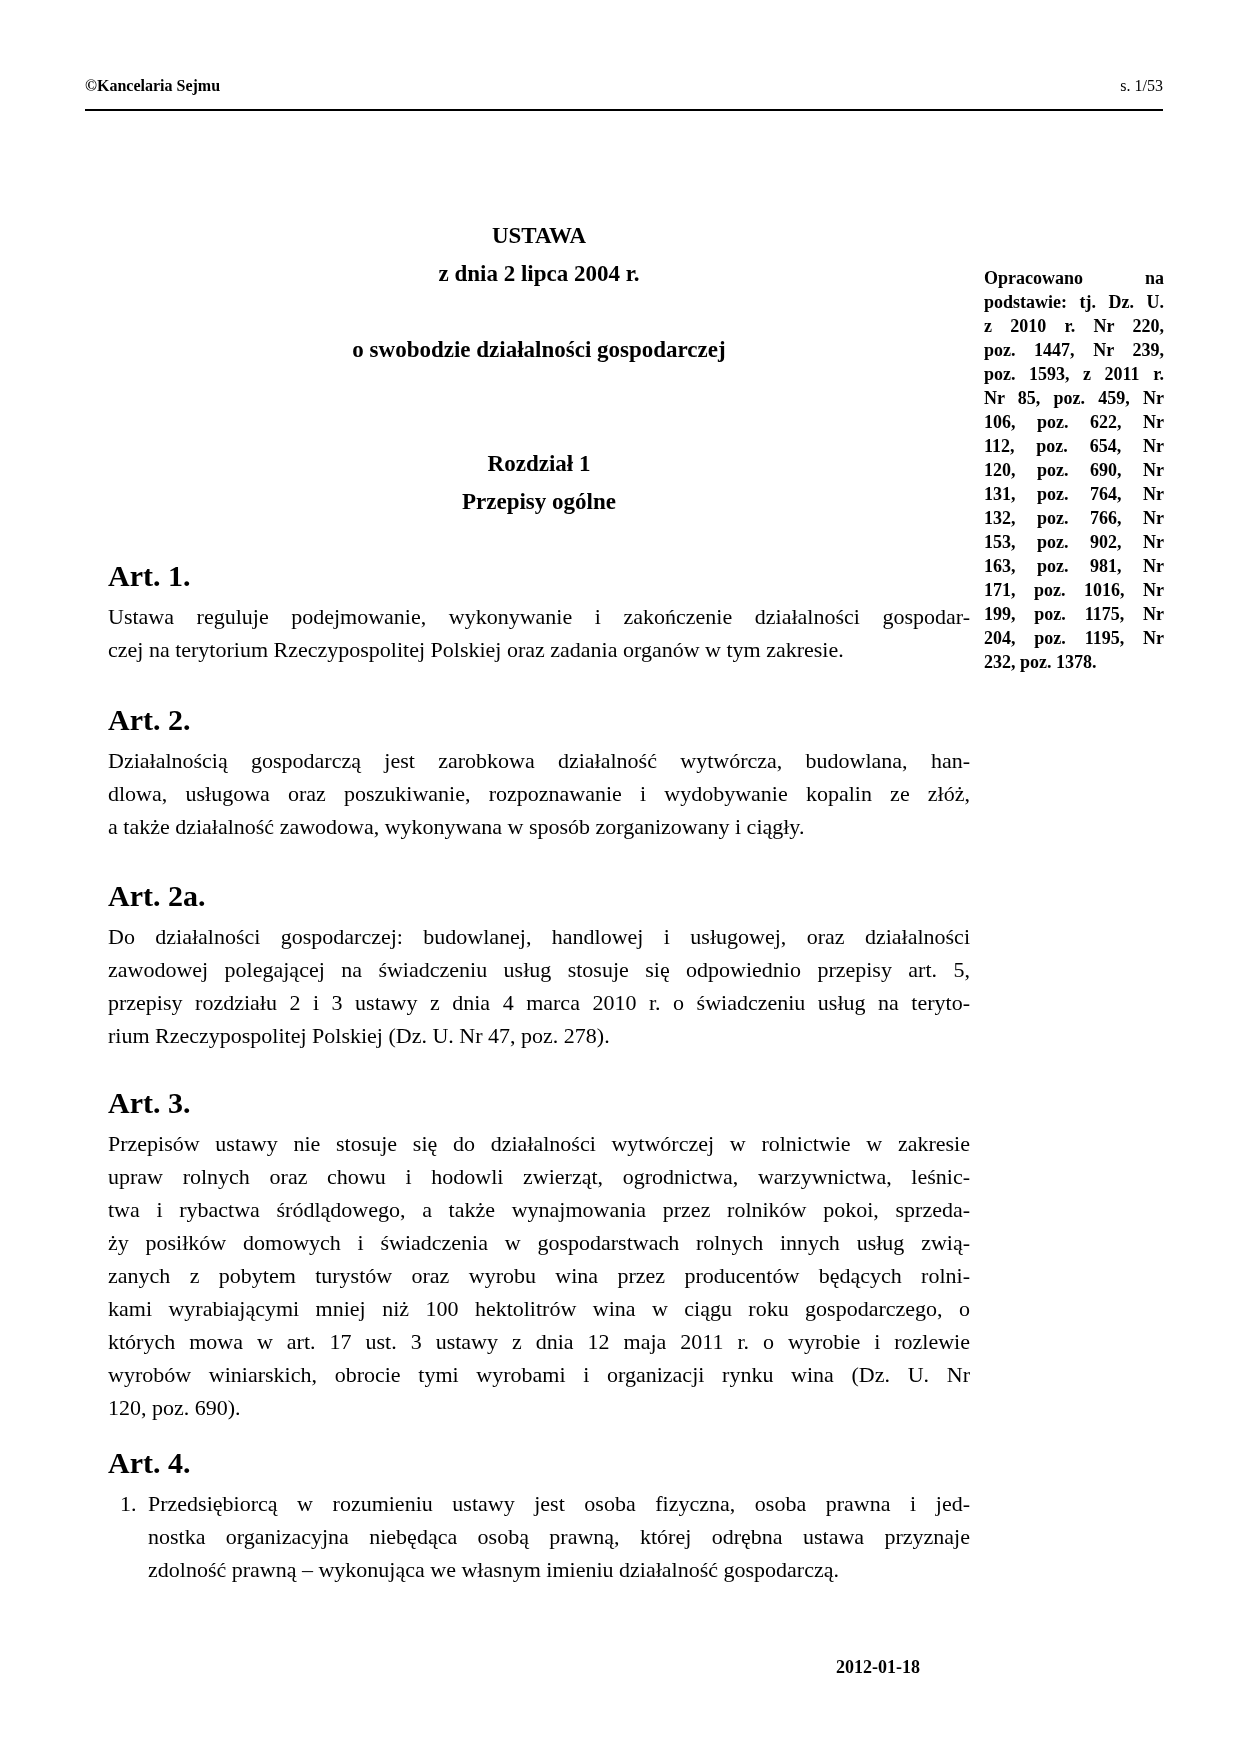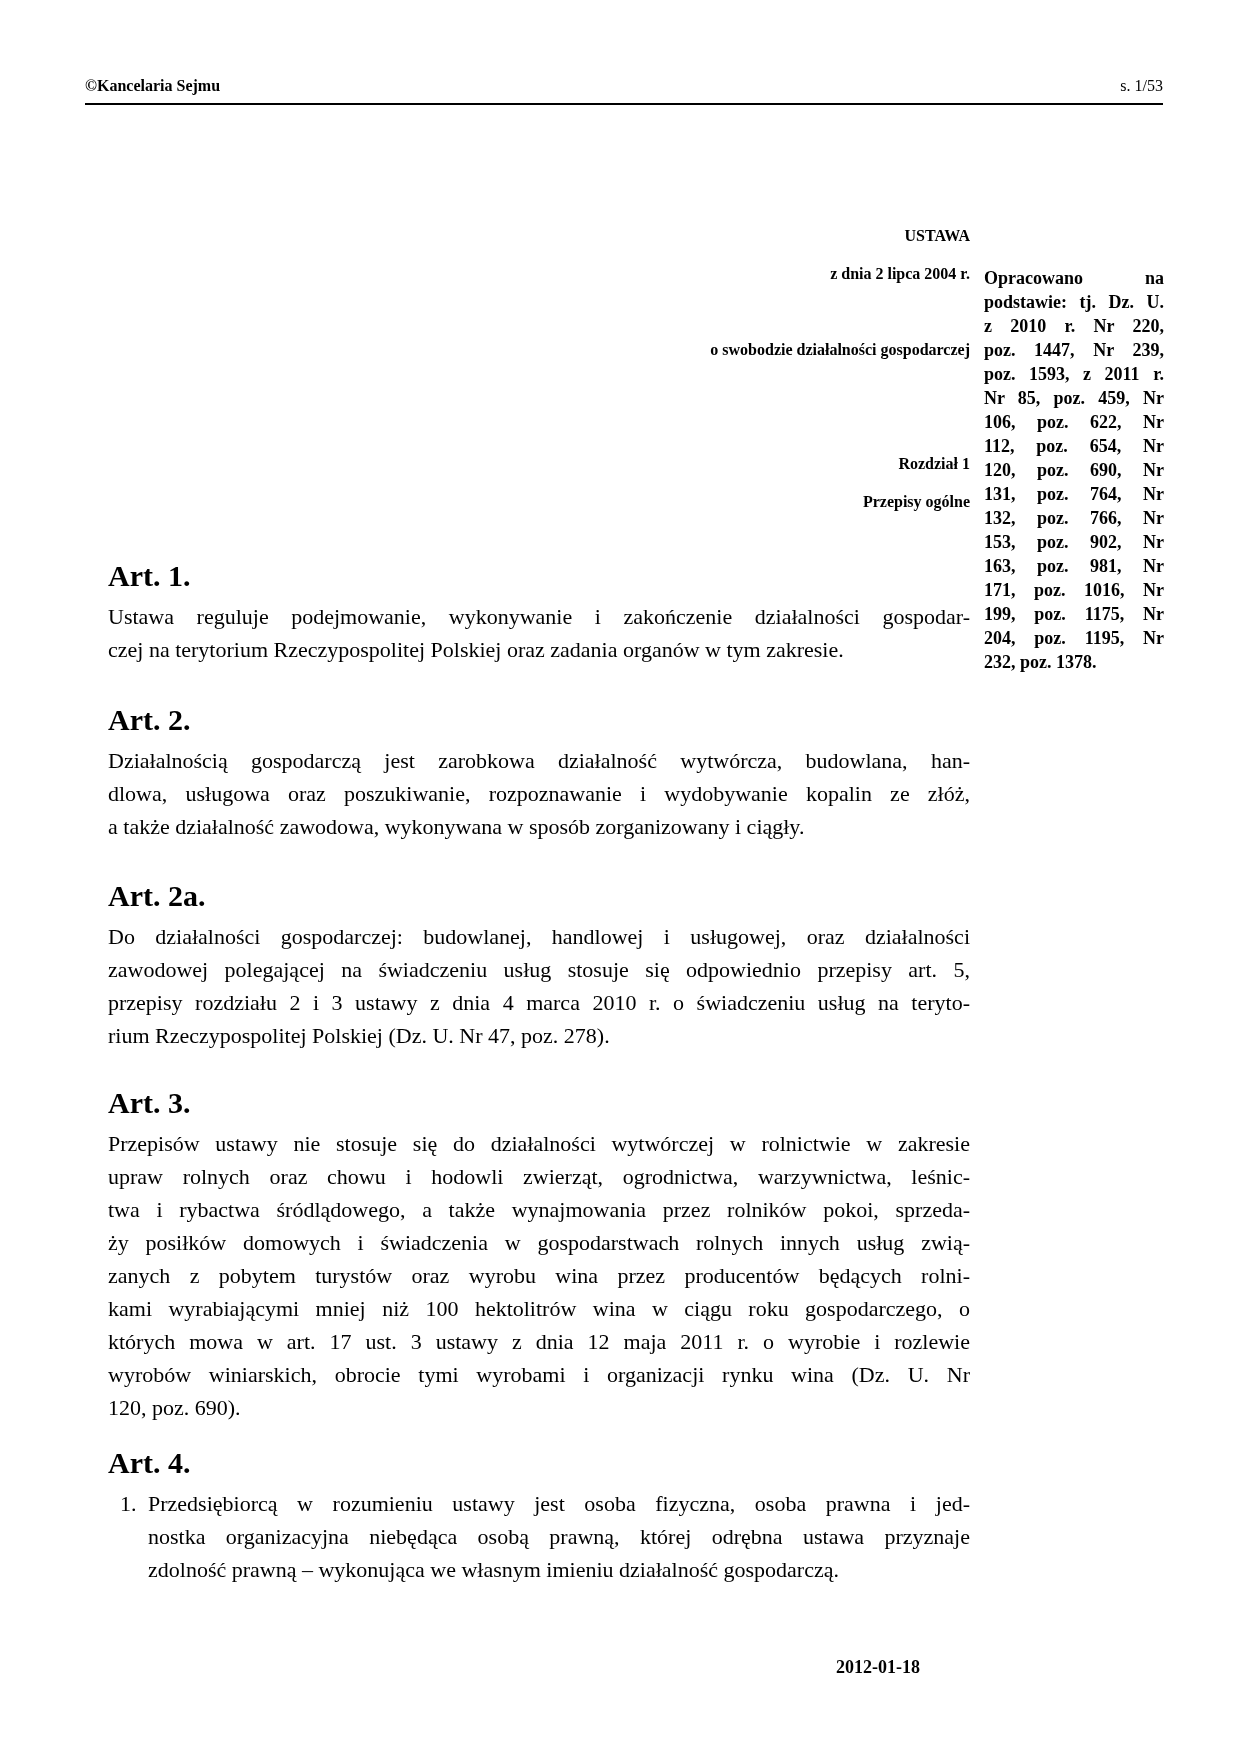--- a/index.html
+++ b/index.html
@@ -11,29 +11,29 @@
     color:#000;
     font-family:"Liberation Serif","DejaVu Serif",serif;
     overflow:hidden;
   }
   
   .page-header{
     position:absolute;top:76px;left:85px;width:1078px;
     display:flex;justify-content:space-between;align-items:baseline;
     font-size:16px;line-height:19px;
     border-bottom:2px solid #000;
-    padding-bottom:8px;
+    padding-bottom:14px;
   }
   .page-header .publisher{font-weight:bold;}
   .page-header .pageno{font-weight:normal;}
   
   .tline{
     position:absolute;left:108px;width:862px;
-    text-align:right;font-weight:bold;
-    font-size:16px;line-height:33px;
+    text-align:center;font-weight:bold;
+    font-size:23px;line-height:33px;
   }
   .t-law{top:219px;}
   .t-date{top:257px;}
   .t-subject{top:333px;}
   .t-chapter{top:447px;}
   .t-chapter-title{top:485px;}
   
   .article{position:absolute;left:108px;width:862px;}
   .art-1{top:559px;}
   .art-2{top:703px;}

